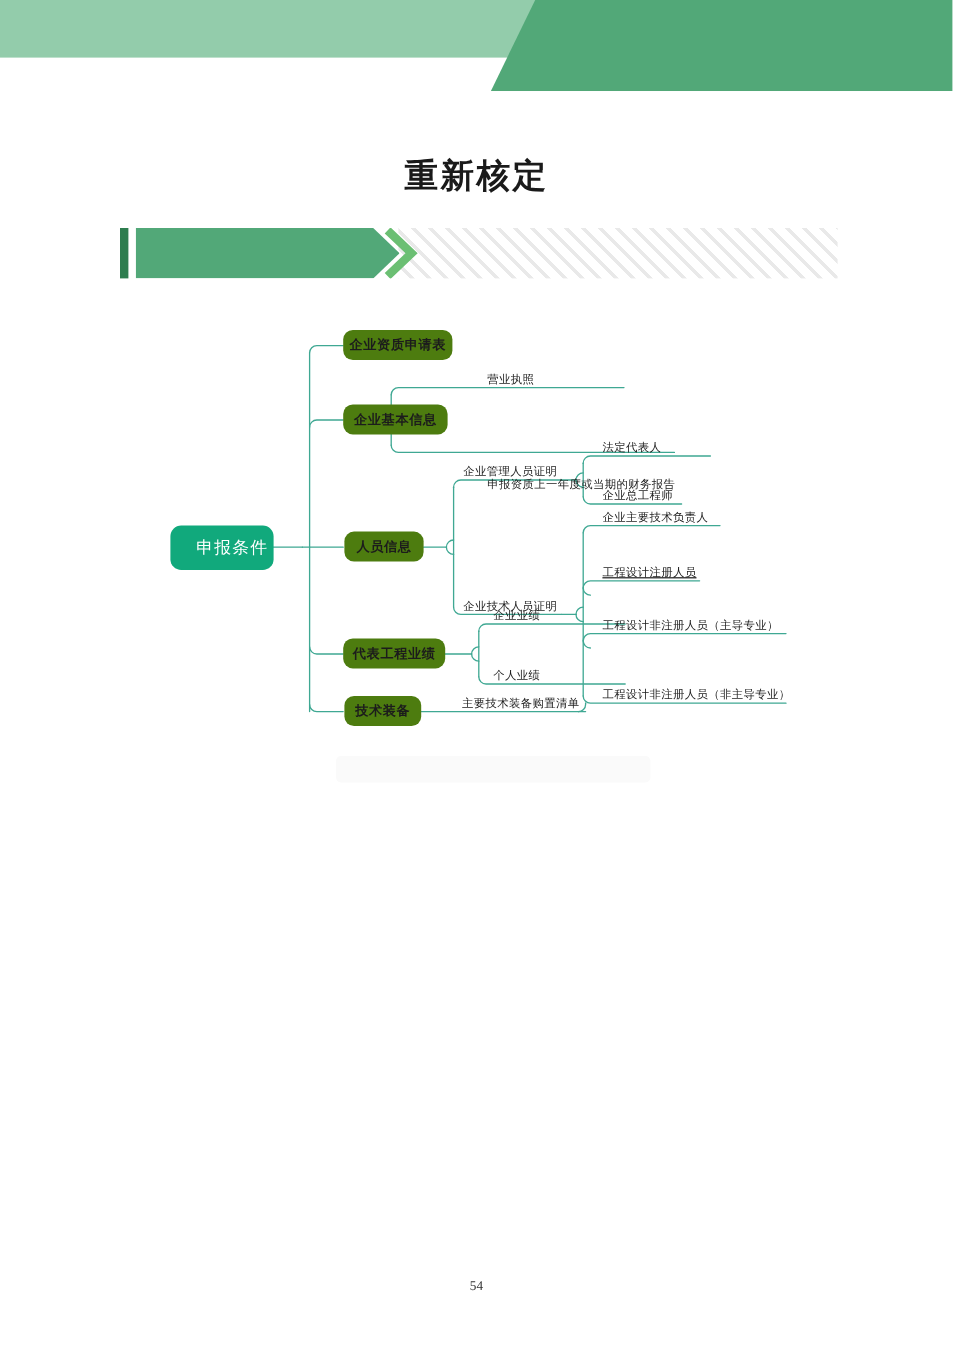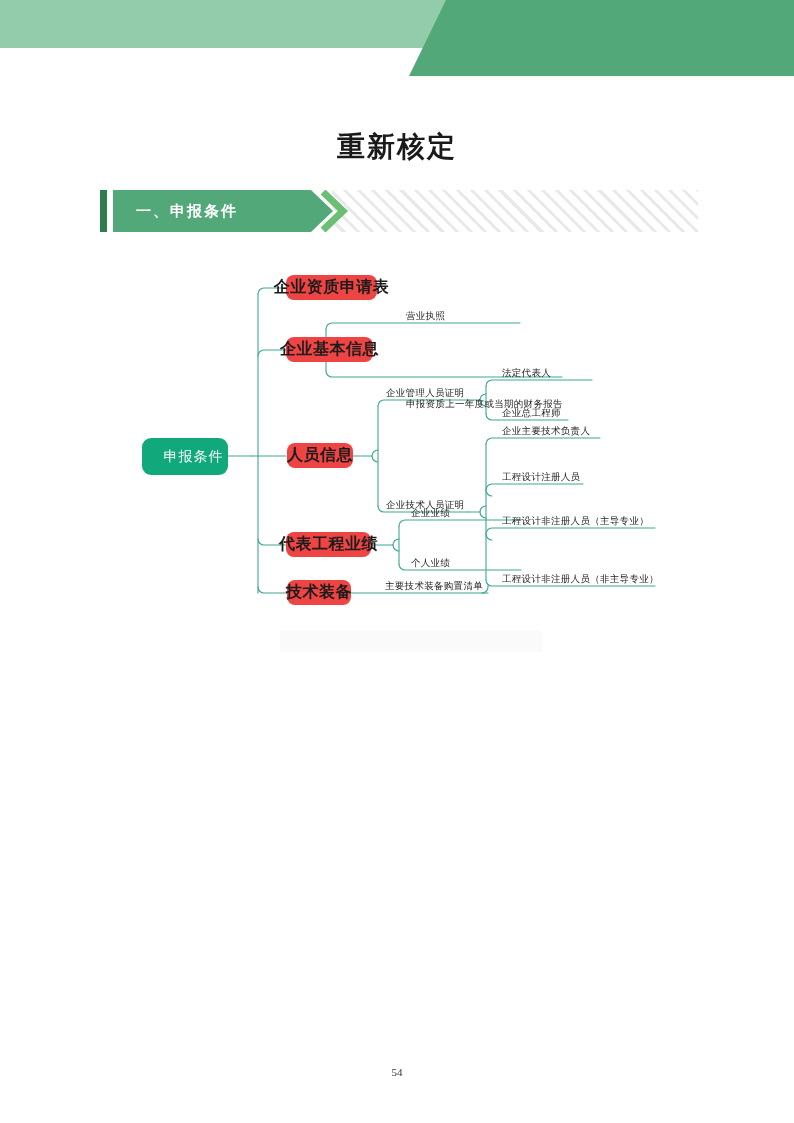--- a/index.html
+++ b/index.html
@@ -136,24 +136,24 @@
     color: #ffffff;
     border-radius: 9px;
     font-size: 14px;
     letter-spacing: 1px;
     text-align: center;
     display: flex;
     align-items: center;
     justify-content: center;
   }
   .node-l2 {
-    background: #ef4444;
+    background: #4d7c0f;
     color: #1c1c1c;
     border-radius: 8px;
-    font-size: 16px;
+    font-size: 11px;
     font-weight: bold;
     letter-spacing: 0.5px;
     text-align: center;
     display: flex;
     align-items: center;
     justify-content: center;
   }
   .node-leaf {
     color: #1c1c1c;
     font-size: 9.5px;
@@ -197,21 +197,20 @@
 
 <div class="section-banner">
   <div class="sb-stripes"></div>
   <div class="sb-darkbar"></div>
   <div class="sb-greenblock"></div>
   <div class="sb-chevron">
     <svg width="34" height="42" viewBox="0 0 34 42">
       <path d="M4 2 L24 21 L4 40" fill="none" stroke="#6bbf73" stroke-width="7" stroke-linejoin="miter" stroke-linecap="butt"></path>
     </svg>
   </div>
-  <div class="sb-label">一、申报条件</div>
 </div>
 
 <div class="mindmap">
 
   <svg class="mm-svg" width="794" height="370" viewBox="0 0 794 370">
     <g fill="none" stroke="#3fa893" stroke-width="1.1" stroke-linecap="round">
 
       <path d="M227 201 L252 201"></path>
 
       <path d="M252 201 L258 201"></path>
@@ -294,21 +293,21 @@
   <div class="node node-leaf" style="left:386px; top:132px; height:13px;">企业管理人员证明</div>
 
   <div class="node node-leaf" style="left:386px; top:244px; height:13px;">企业技术人员证明</div>
 
   <div class="node node-leaf" style="left:502px; top:112px; height:13px;">法定代表人</div>
 
   <div class="node node-leaf" style="left:502px; top:152px; height:13px;">企业总工程师</div>
 
   <div class="node node-leaf" style="left:502px; top:170px; height:13px;">企业主要技术负责人</div>
 
-  <div class="node node-leaf" style="left:502px; top:216px; height:13px;">工程设计注册人员</div>
+  <div class="node node-leaf" style="left:502px; top:216px; height:13px;text-decoration:underline;">工程设计注册人员</div>
 
   <div class="node node-leaf" style="left:502px; top:260px; height:13px;">工程设计非注册人员（主导专业）</div>
 
   <div class="node node-leaf" style="left:502px; top:318px; height:13px;">工程设计非注册人员（非主导专业）</div>
 
   <div class="node node-leaf" style="left:411px; top:252px; height:13px;">企业业绩</div>
 
   <div class="node node-leaf" style="left:411px; top:302px; height:13px;">个人业绩</div>
 
   <div class="node node-leaf" style="left:385px; top:325px; height:13px;">主要技术装备购置清单</div>

